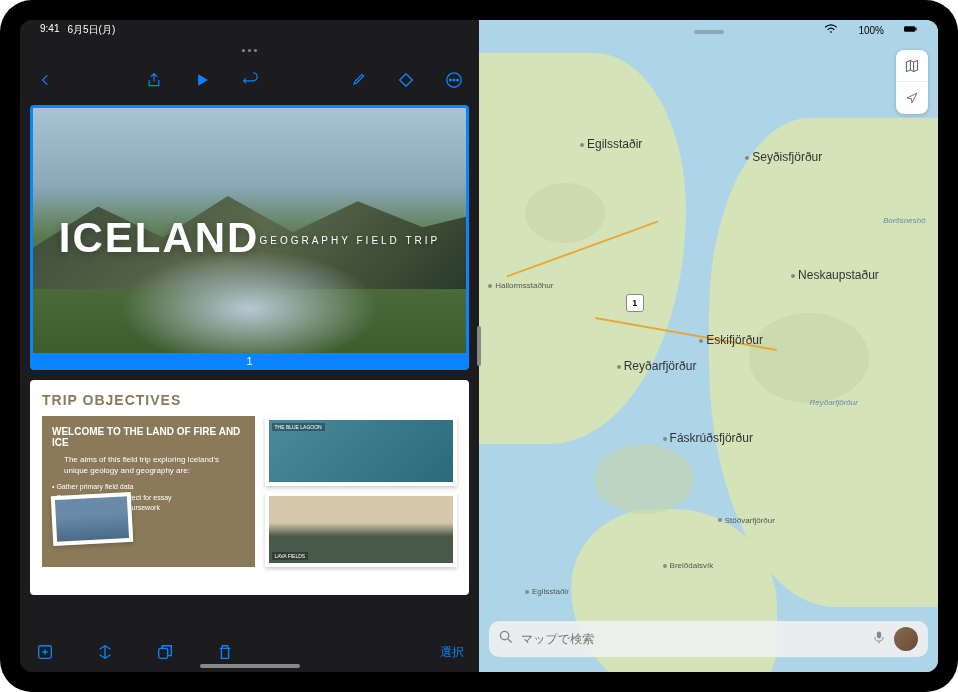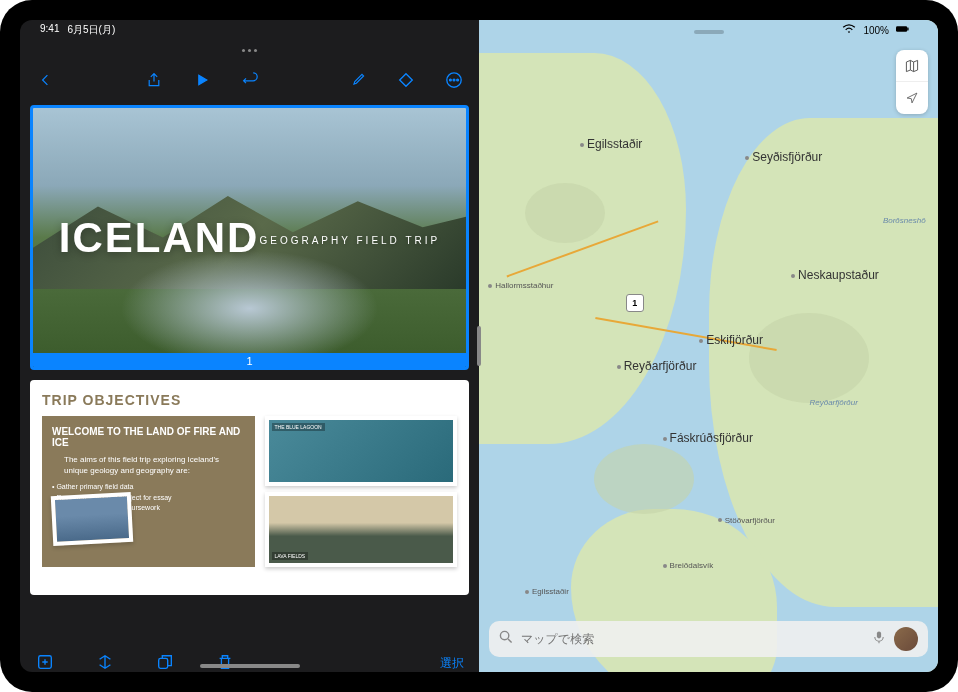--- a/index.html
+++ b/index.html
@@ -23,32 +23,32 @@
       height: 100%;
       background: #000;
       border-radius: 12px;
       overflow: hidden;
       display: flex;
       position: relative;
     }
     
     .status-bar {
       position: absolute;
-      top: 0; left: 0; right: 8px;
+      top: 0; left: 0; right: 0;
       height: 20px;
       display: flex;
       justify-content: space-between;
       align-items: center;
       padding: 0 20px;
       font-size: 10px;
       color: #fff;
       z-index: 100;
     }
     .status-left { display: flex; gap: 8px; }
-    .status-right { display: flex; gap: 7px; align-items: center; color: #000; }
+    .status-right { display: flex; gap: 20px; align-items: center; color: #000; }
     .status-right .wifi-icon, .status-right .battery-icon { width: 14px; height: 10px; }
     
     .left-app {
       width: 50%;
       height: 100%;
       background: #1c1c1e;
       display: flex;
       flex-direction: column;
       position: relative;
     }
@@ -226,21 +226,21 @@
       height: 50px;
       background: linear-gradient(to bottom, #6a8aaa 40%, #4a6a8a 100%);
       border: 4px solid #fff;
       margin-top: -20px;
       transform: rotate(-3deg);
       box-shadow: 0 2px 4px rgba(0,0,0,0.2);
     }
     .bottom-toolbar {
       height: 40px;
       display: flex;
-      align-items: flex-end;
+      align-items: center;
       justify-content: space-between;
       padding: 0 15px;
       gap: 10px;
     }
     .bottom-tools { display: flex; gap: 40px; }
     .bottom-btn {
       color: #0a84ff;
       font-size: 12px;
       cursor: pointer;
     }

